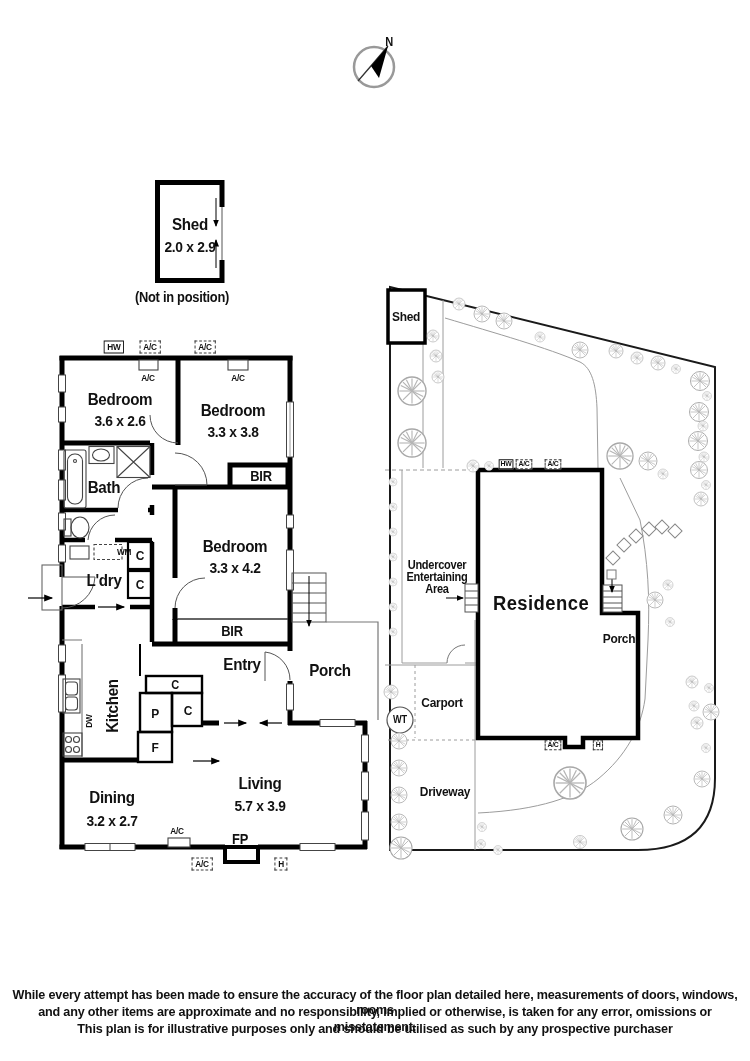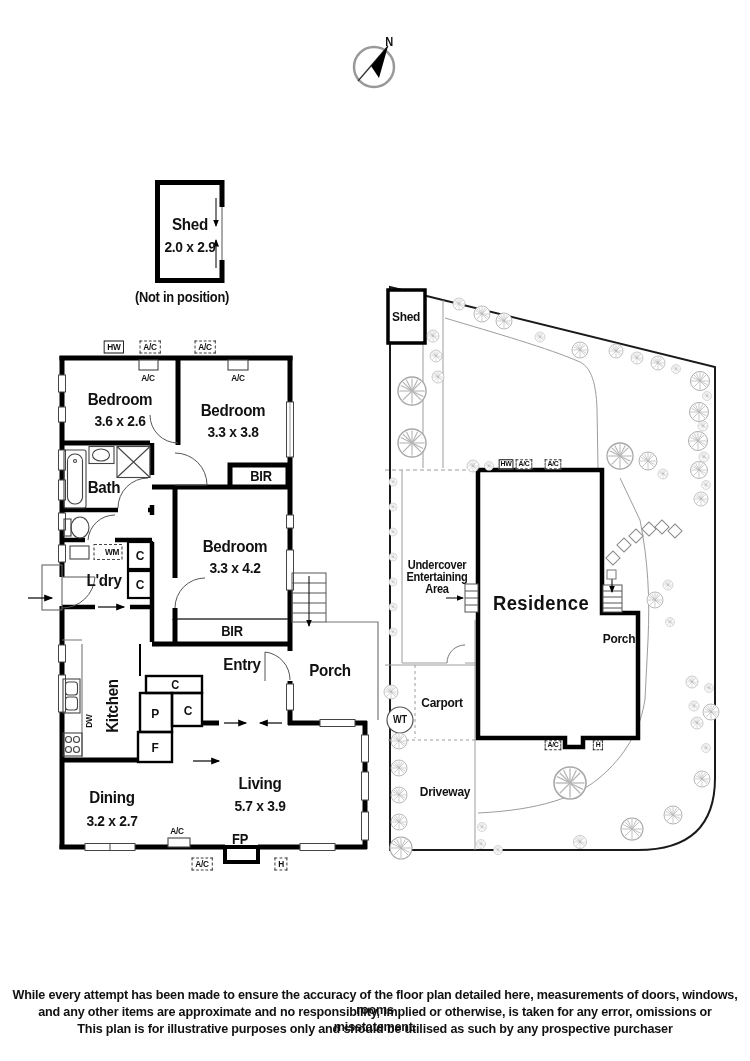--- a/index.html
+++ b/index.html
@@ -330,21 +330,21 @@
 <div class="lbl s9 dashedbox" style="left:205px;top:347px;">A/C</div>
 <div class="lbl s9" style="left:148px;top:378px;">A/C</div>
 <div class="lbl s9" style="left:238px;top:378px;">A/C</div>
 
 <div class="lbl s16" style="left:120px;top:399px;">Bedroom</div>
 <div class="lbl s15" style="left:120px;top:420px;">3.6 x 2.6</div>
 <div class="lbl s16" style="left:233px;top:410px;">Bedroom</div>
 <div class="lbl s15" style="left:233px;top:431px;">3.3 x 3.8</div>
 <div class="lbl s16" style="left:104px;top:487px;">Bath</div>
 <div class="lbl s14" style="left:261px;top:476px;">BIR</div>
-<div class="lbl s9" style="left:112px;top:552px;">WM</div>
+<div class="lbl s9" style="left:124px;top:552px;">WM</div>
 <div class="lbl s16" style="left:104px;top:580px;">L'dry</div>
 <div class="lbl s13" style="left:140px;top:555px;">C</div>
 <div class="lbl s13" style="left:140px;top:584px;">C</div>
 <div class="lbl s16" style="left:235px;top:546px;">Bedroom</div>
 <div class="lbl s15" style="left:235px;top:567px;">3.3 x 4.2</div>
 <div class="lbl s14" style="left:232px;top:631px;">BIR</div>
 <div class="lbl s16" style="left:242px;top:664px;">Entry</div>
 <div class="lbl s16" style="left:330px;top:670px;">Porch</div>
 <div class="lbl s16 rot" style="left:112px;top:706px;">Kitchen</div>
 <div class="lbl s9 rot" style="left:89px;top:721px;">DW</div>

